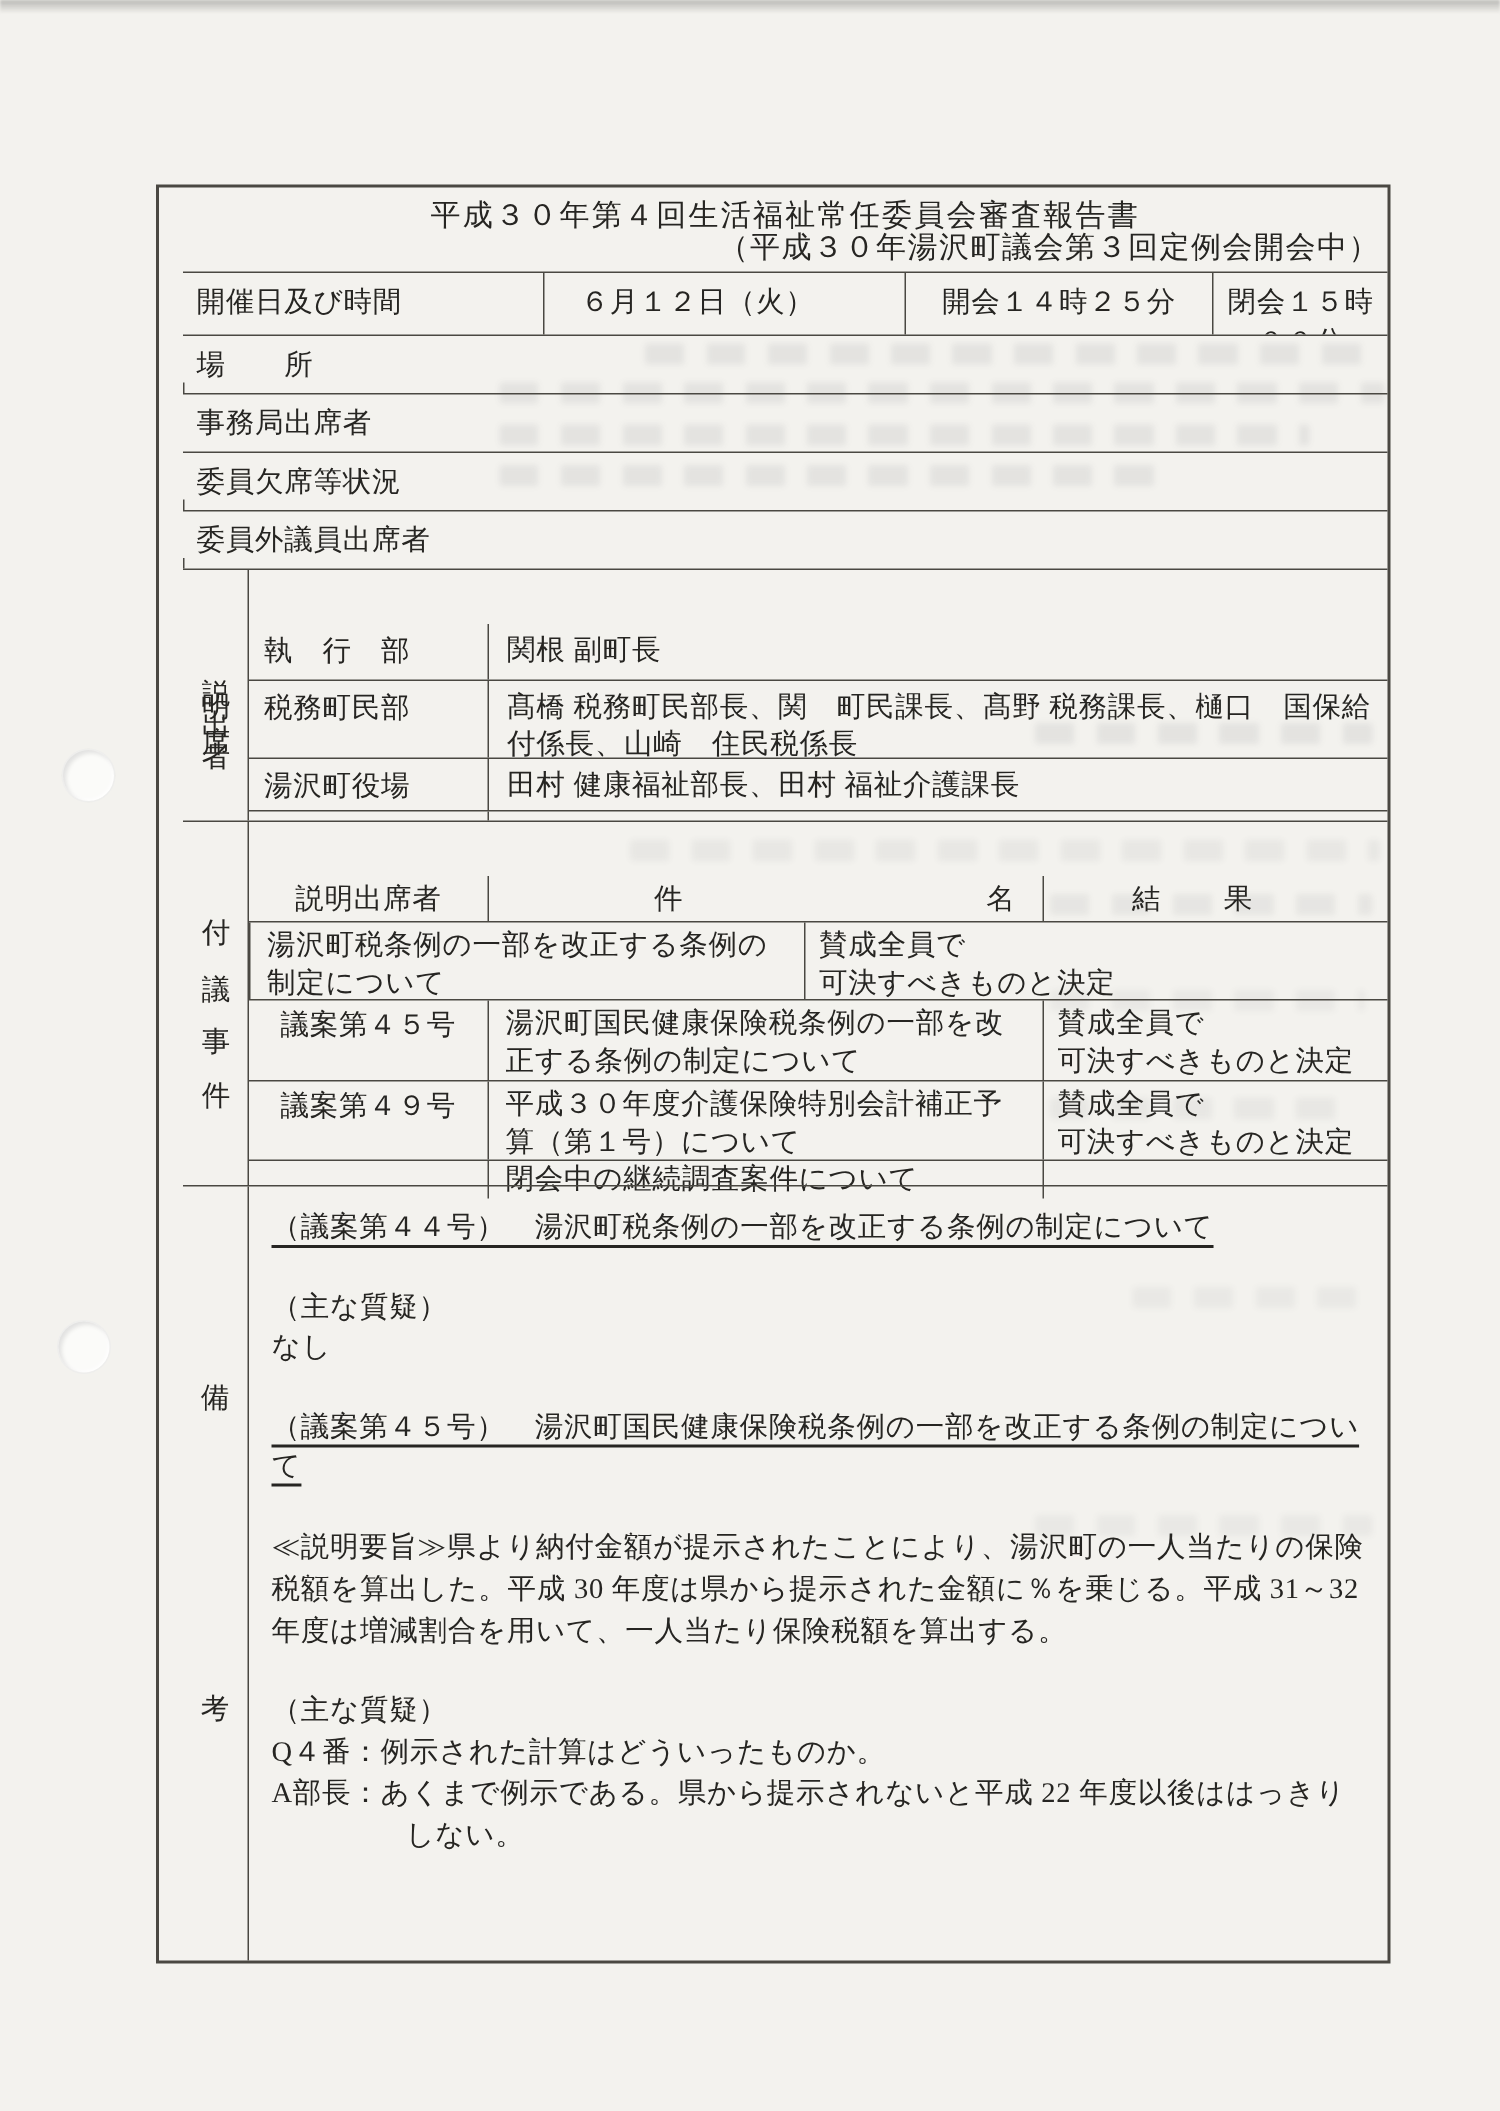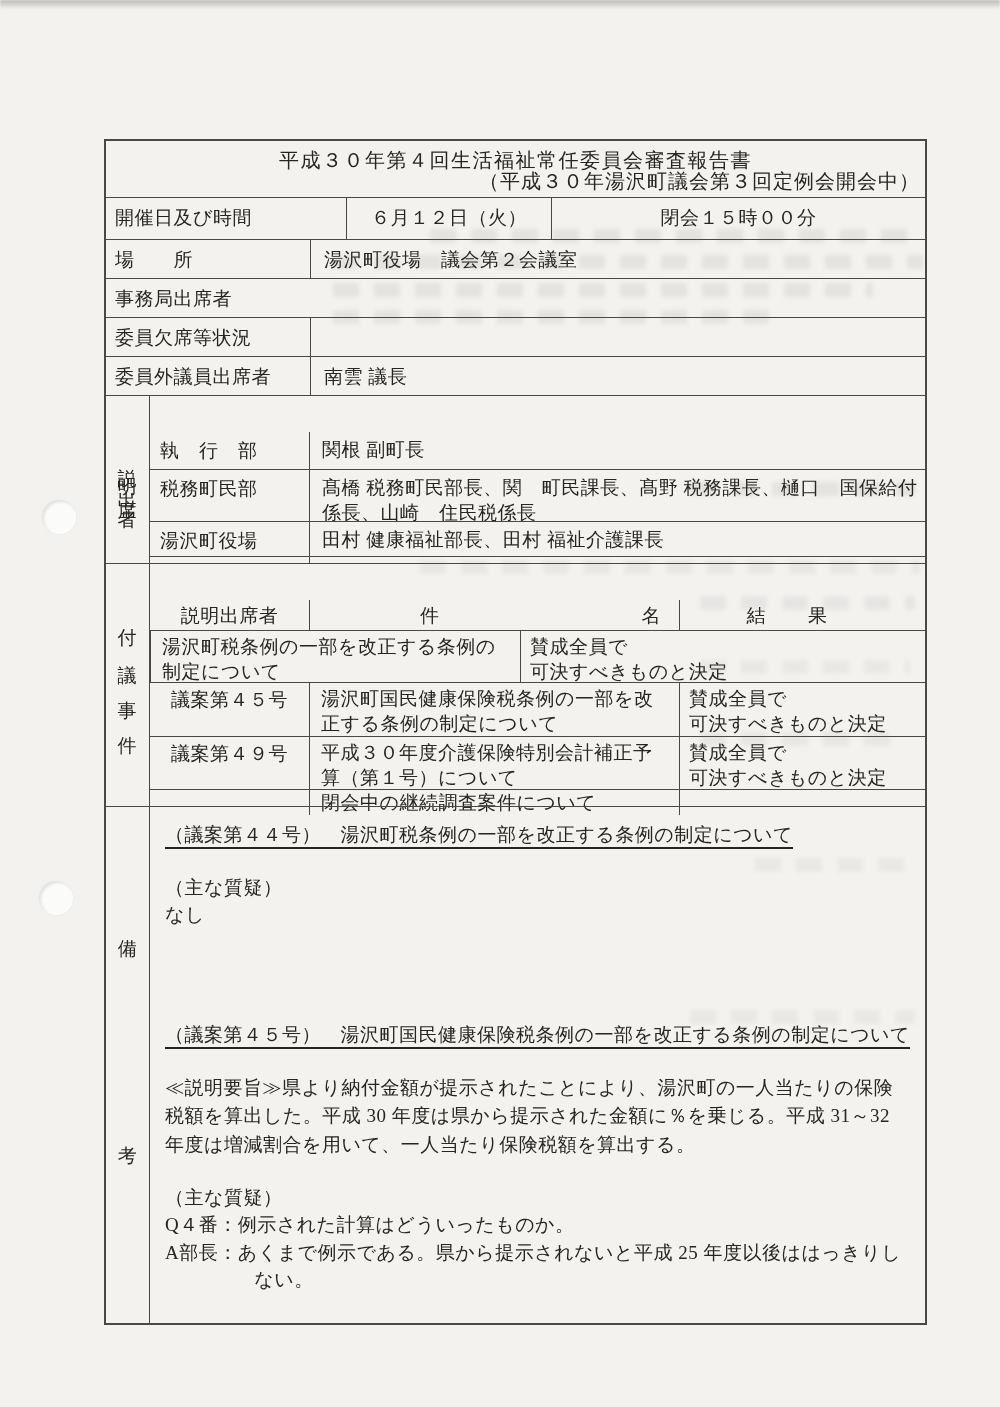--- a/index.html
+++ b/index.html
@@ -31,39 +31,39 @@
   }
   .hole-1{left:41px;top:499px;}
   .hole-2{left:38px;top:880px;}
   .bleed{
     position:absolute;height:14px;border-radius:2px;
     background:repeating-linear-gradient(90deg,rgba(70,72,80,.16) 0 26px,rgba(70,72,80,0) 26px 41px);
     filter:blur(2px);opacity:.55;pointer-events:none;
   }
   
   .report{
-    position:absolute;left:104px;top:139px;width:823px;height:1186px;
+    position:absolute;left:104px;top:123px;width:823px;height:1186px;
     border:2px solid var(--border);
     box-sizing:border-box;
     display:flex;flex-direction:column;
-    font-size:19px;line-height:1.4;letter-spacing:.5px;
+    font-size:19px;line-height:1.4;letter-spacing:.5px;padding-left:16px;
   }
   .report *{box-sizing:border-box;}
   .row,.section{border-top:1.5px solid var(--border);}
   .row:first-child{border-top:none;}
   .row{display:flex;}
   .cell{overflow:hidden;}
   .bl{border-left:1.5px solid var(--border);}
   
   .title-row{height:56px;position:relative;display:block;}
   .title{ text-align:center;padding-top:5px;font-size:20px;letter-spacing:1.5px;}
   .subtitle{position:absolute;right:5px;bottom:2px;font-size:20px;letter-spacing:1px;}
   
   .r-datetime{height:42px;}
-  .r-place,.r-secretariat,.r-absent,.r-observer{height:39px;}
+  .r-place,.r-secretariat,.r-absent,.r-observer{height:39px;flex-direction:column;}
   .c-label{width:204px;padding:7px 4px 0 9px;}
   .c-q{width:205px;text-align:center;padding-top:7px;margin-left:36px;}
   .c-qlast{flex:1;text-align:center;padding-top:7px;}
   .c-value{flex:1;padding:7px 8px 0 13px;}
   
   .section{display:flex;}
   .vlabel{
     width:44px;border-right:1.5px solid var(--border);
     writing-mode:vertical-rl;text-orientation:upright;
     text-align:center;line-height:44px;letter-spacing:.55em;
@@ -104,21 +104,21 @@
   .v-top{top:129px;}
   .v-bottom{top:336px;}
   .remarks-body{flex:1;padding:0 14px 0 15px;}
   .r-heading{
     margin-top:15px;
     text-decoration:underline;
     text-underline-offset:6px;
     text-decoration-thickness:1.5px;
     letter-spacing:.5px;
   }
-  .r-heading-2{margin-top:93px;}
+  .r-heading-2{margin-top:26px;}
   .r-summary{margin:26px 0 0 0;line-height:1.48;}
   .r-qlabel{margin-top:26px;}
   .r-qa{margin-top:0;line-height:1.45;}
   .r-qa-hanging{padding-left:4.7em;text-indent:-4.7em;}
 </style>
 </head>
 <body>
 
 <div class="page">
 
@@ -141,20 +141,21 @@
   <div class="report">
 
     <div class="row title-row">
       <div class="title">平成３０年第４回生活福祉常任委員会審査報告書</div>
       <div class="subtitle">（平成３０年湯沢町議会第３回定例会開会中）</div>
     </div>
 
     <div class="row r-datetime">
       <div class="cell c-label">開催日及び時間</div>
       <div class="cell c-q bl">６月１２日（火）</div>
+      <div class="cell c-q bl">開会１４時２５分</div>
       <div class="cell c-qlast bl">閉会１５時００分</div>
     </div>
 
     <div class="row r-place">
       <div class="cell c-label">場　　所</div>
       <div class="cell c-value bl">湯沢町役場　議会第２会議室</div>
     </div>
 
     <div class="row r-secretariat">
       <div class="cell c-label">事務局出席者</div>
@@ -238,18 +239,18 @@
       </div>
       <div class="remarks-body">
         <div class="r-heading">（議案第４４号）　湯沢町税条例の一部を改正する条例の制定について</div>
         <div class="r-qlabel">（主な質疑）</div>
         <div class="r-qa">なし</div>
 
         <div class="r-heading r-heading-2">（議案第４５号）　湯沢町国民健康保険税条例の一部を改正する条例の制定について</div>
         <p class="r-summary">≪説明要旨≫県より納付金額が提示されたことにより、湯沢町の一人当たりの保険税額を算出した。平成 30 年度は県から提示された金額に％を乗じる。平成 31～32 年度は増減割合を用いて、一人当たり保険税額を算出する。</p>
         <div class="r-qlabel">（主な質疑）</div>
         <div class="r-qa">Q４番：例示された計算はどういったものか。</div>
-        <div class="r-qa r-qa-hanging">A部長：あくまで例示である。県から提示されないと平成 25 年度以後ははっきりしない。</div>
+        <div class="r-qa r-qa-hanging">A部長：あくまで例示である。県から提示されないと平成 22 年度以後ははっきりしない。</div>
       </div>
     </div>
 
   </div>
 </div>
 
 </body></html>

